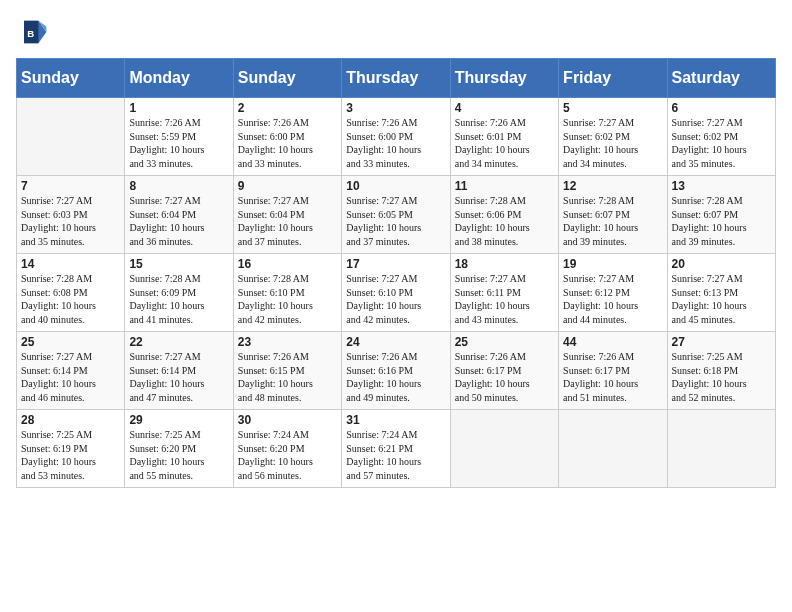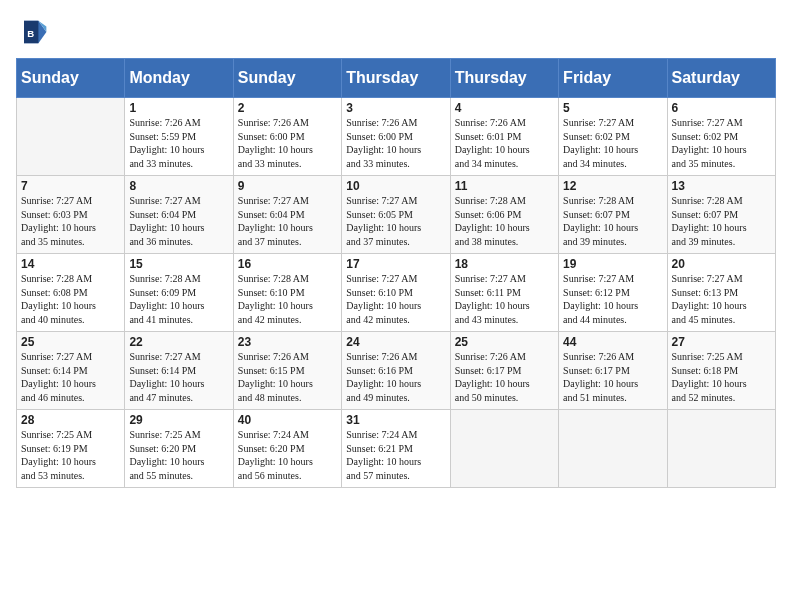--- a/index.html
+++ b/index.html
@@ -334,21 +334,21 @@
 and 53 minutes.</div>
           </td>
           <td>
             <span class="day-num">29</span>
             <div class="cell-text" style="white-space: pre-line;">Sunrise: 7:25 AM
 Sunset: 6:20 PM
 Daylight: 10 hours
 and 55 minutes.</div>
           </td>
           <td>
-            <span class="day-num">40</span>
+            <span class="day-num">30</span>
             <div class="cell-text" style="white-space: pre-line;">Sunrise: 7:24 AM
 Sunset: 6:20 PM
 Daylight: 10 hours
 and 56 minutes.</div>
           </td>
           <td>
             <span class="day-num">31</span>
             <div class="cell-text" style="white-space: pre-line;">Sunrise: 7:24 AM
 Sunset: 6:21 PM
 Daylight: 10 hours

